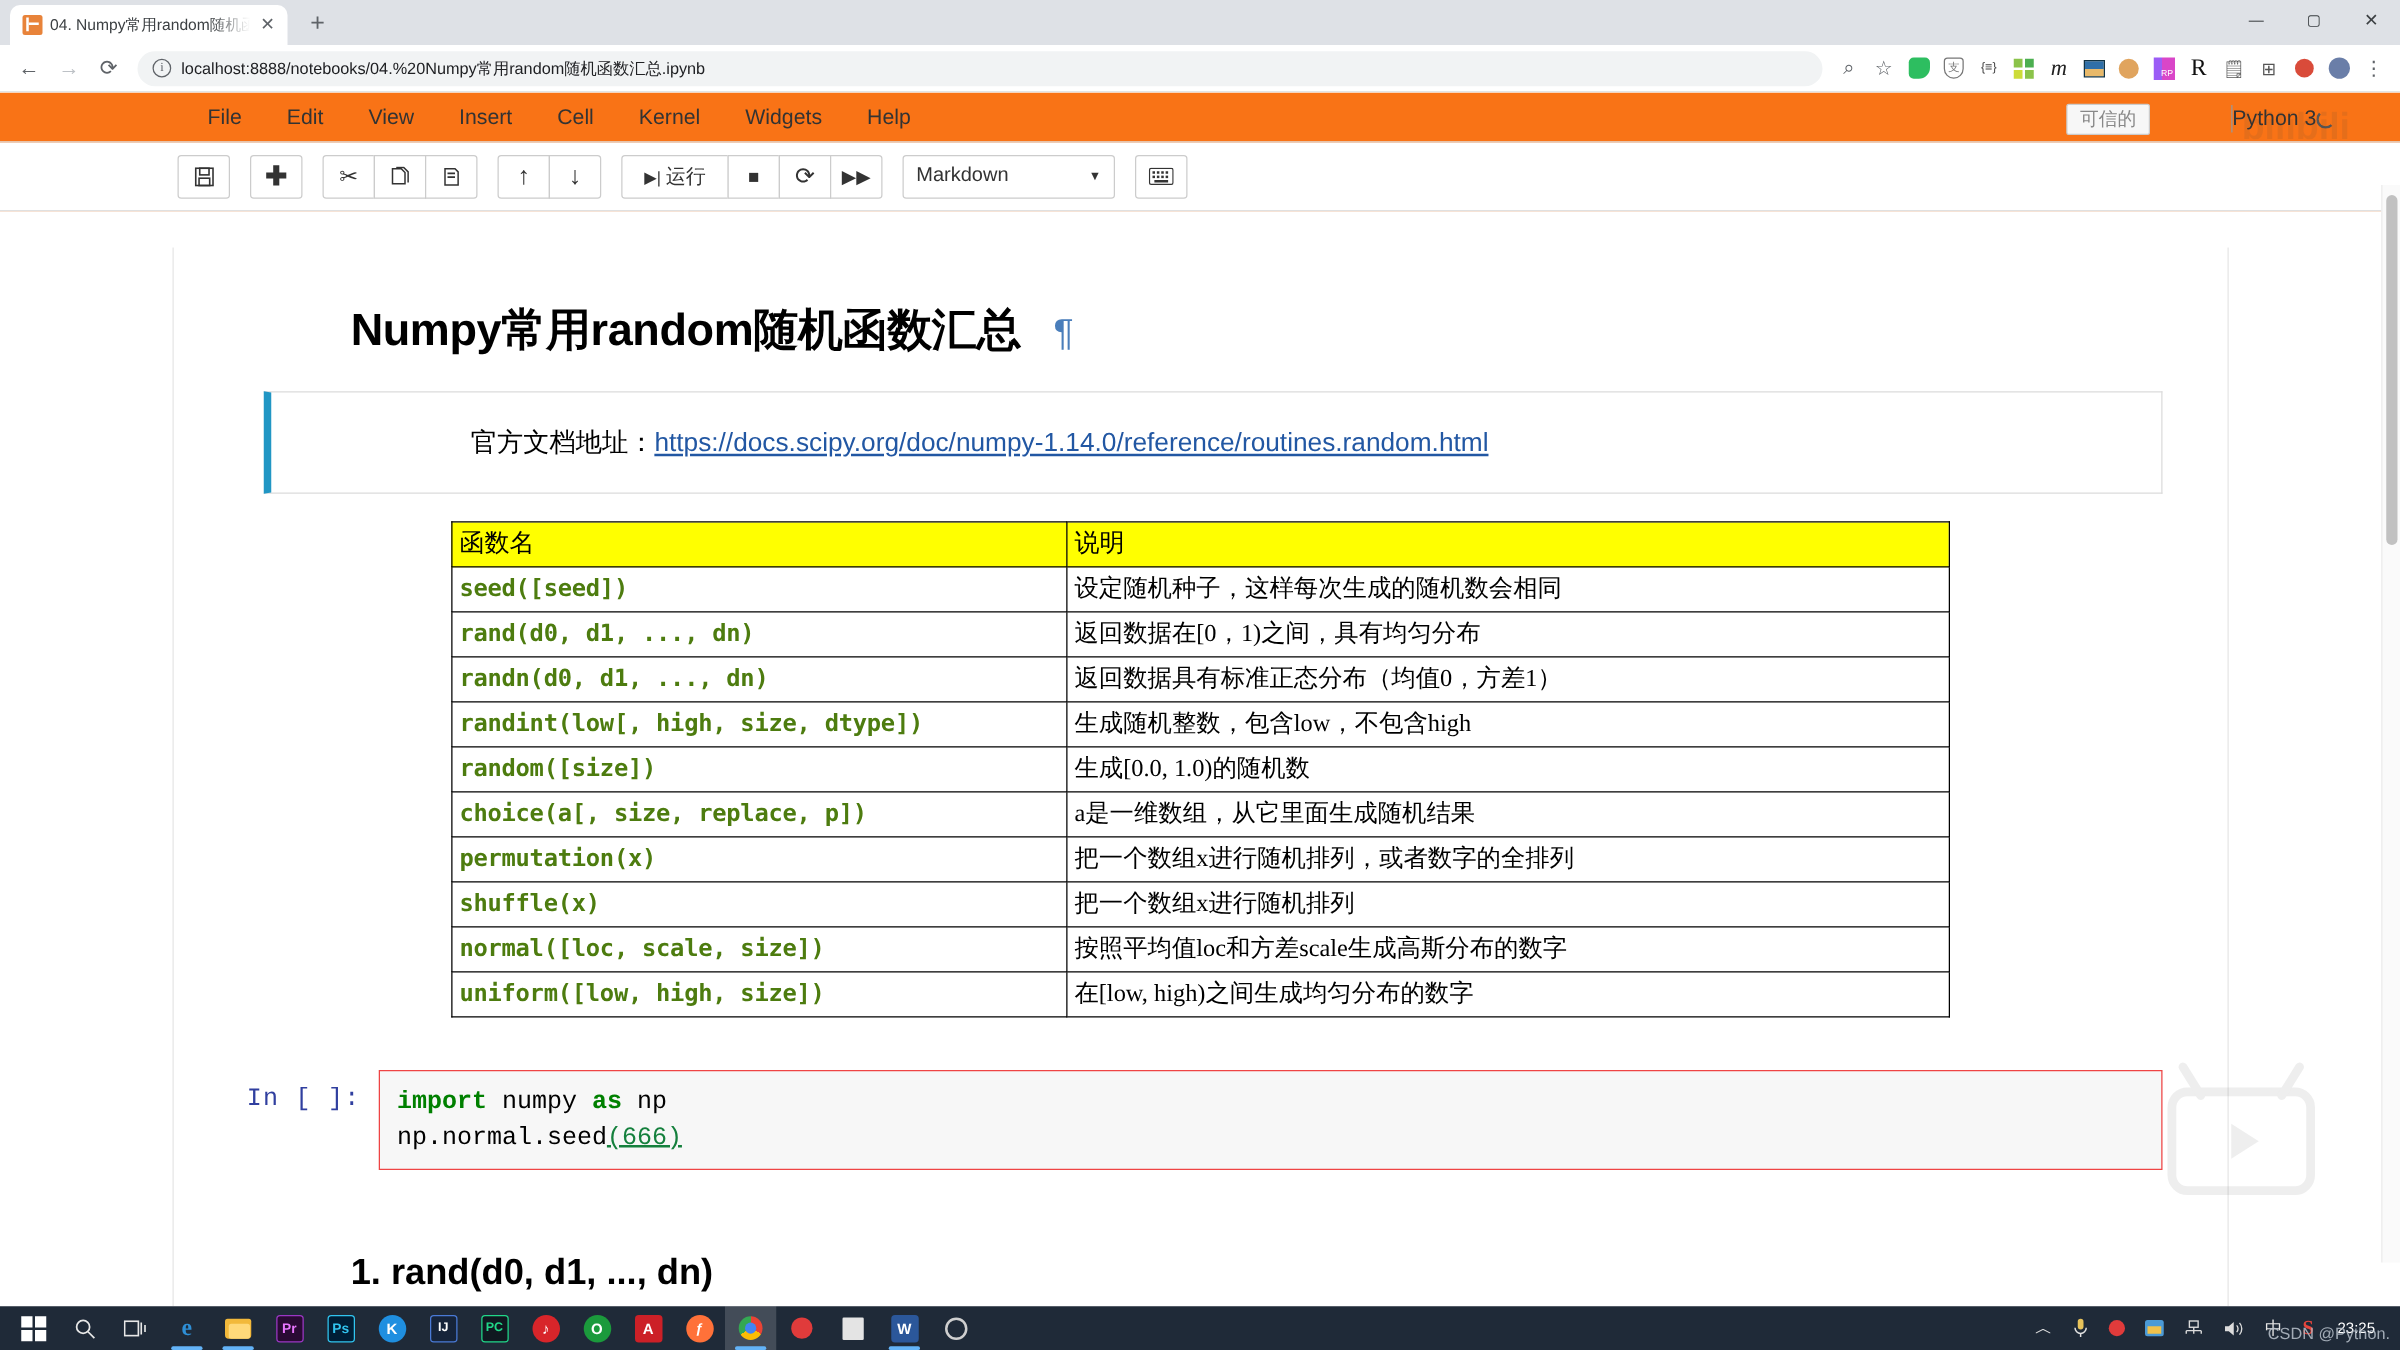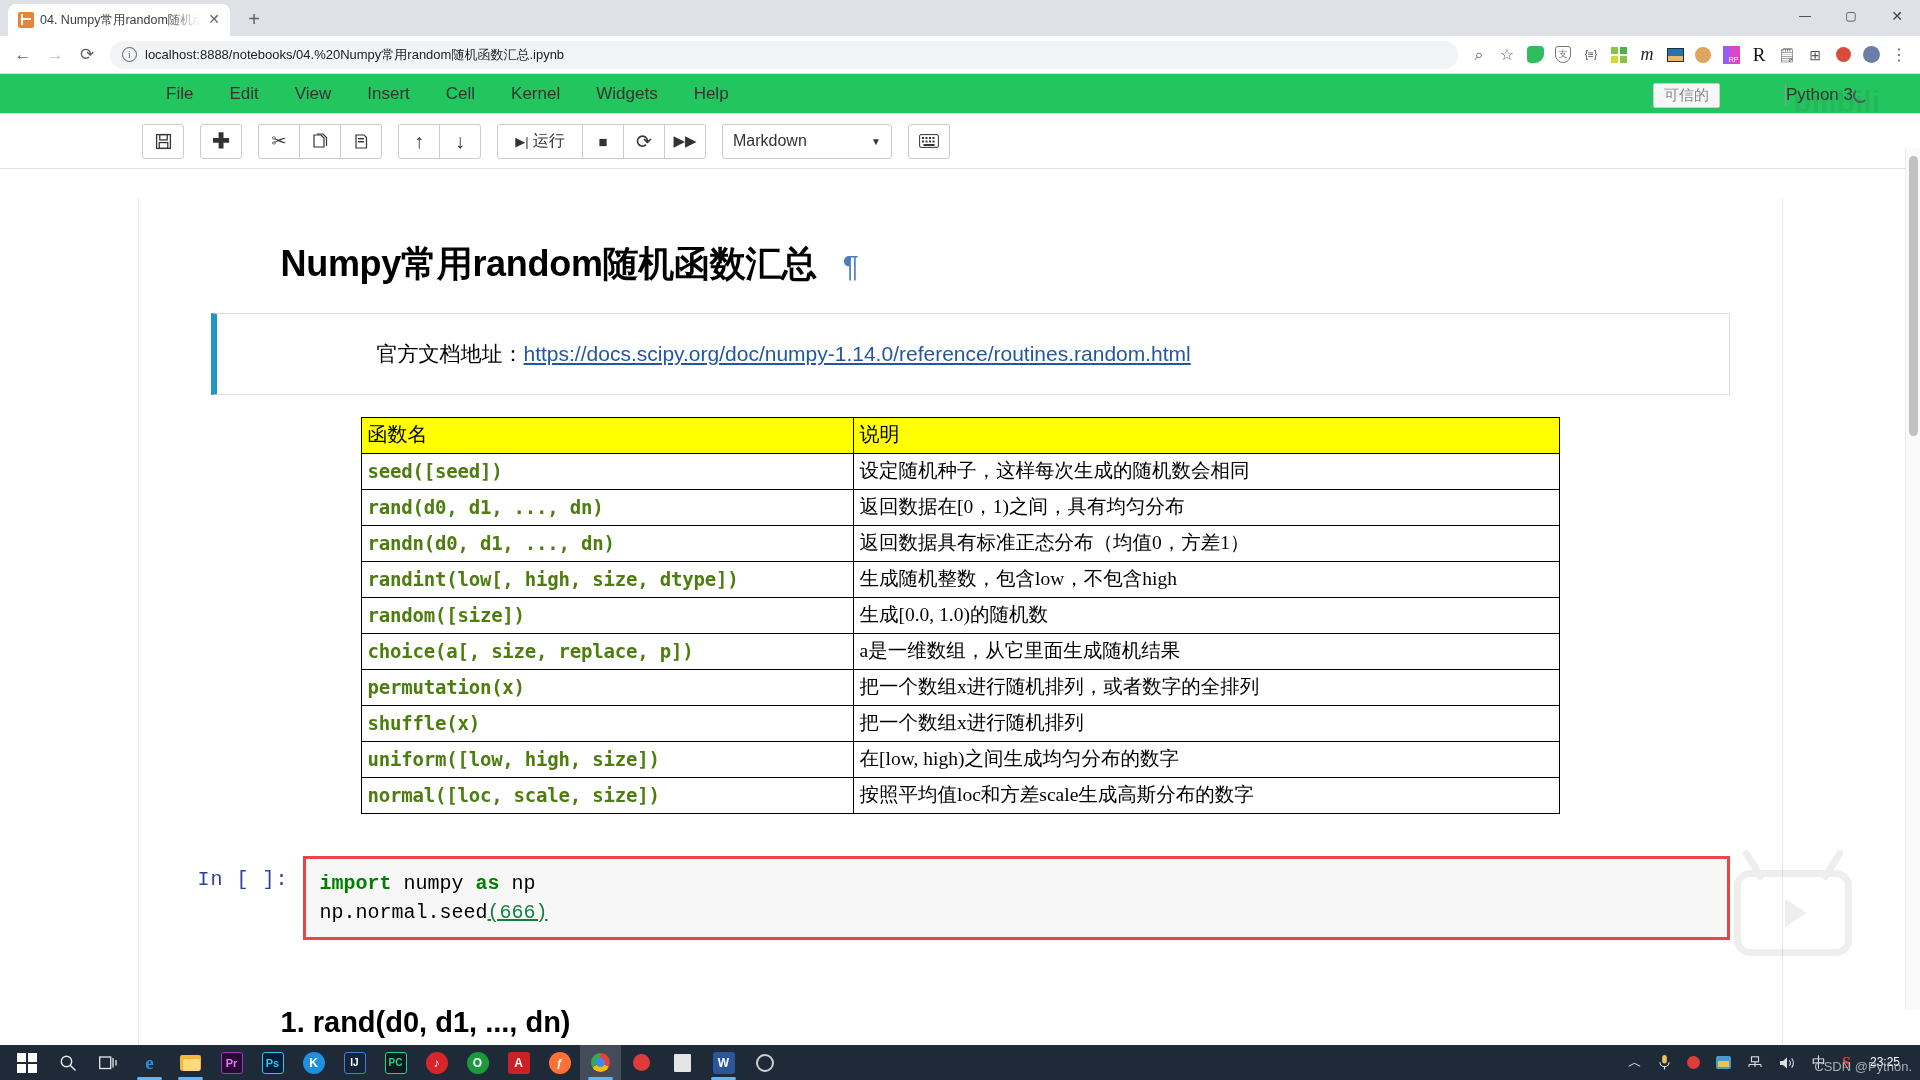--- a/index.html
+++ b/index.html
@@ -78,21 +78,21 @@
   .ext-row { display:flex; align-items:center; gap: 2px; flex: none; }
   .ext {
     width: 26px; height: 26px; display:flex; align-items:center; justify-content:center;
     font-size: 14px; color:#5f6368;
   }
   .ext .sq { display:inline-block; }
 
   
   .jp-wrap { position:absolute; left:0; right:0; top:74px; bottom:35px; background:#fff;
              overflow:hidden; }
-  .jp-header { background:#22c55e; position:relative; }
+  .jp-header { background:#f97316; position:relative; }
   .jp-menubar {
     height: 40px; border-bottom: 1px solid #e0e0e0;
     display: flex; align-items: center; padding-left: 148px;
     position: relative;
   }
   .jp-menu {
     font-size: 17px; color: #333; padding: 6px 18px; cursor: default;
     font-family: "Liberation Sans", sans-serif;
   }
   .jp-trusted {
@@ -169,21 +169,21 @@
   .hdr { font-family: "Liberation Serif", serif; font-size: 20px; color:#000; }
 
   
   .cell-row { display: flex; align-items: flex-start; margin: 42px 0 0 0; }
   .prompt {
     width: 112px; text-align: right; padding-right: 14px; padding-top: 12px;
     font-family: "Liberation Mono", monospace; font-size: 20px; color: #303f9f;
     flex: none; letter-spacing: 1px;
   }
   .code-area {
-    flex: 1 1 auto; background: #f7f7f7; border: 3px solid #ef4444;
+    flex: 1 1 auto; background: #f7f7f7; border: 1px solid #ef4444;
     padding: 10px 14px; min-height: 74px;
     font-family: "Liberation Mono", "DejaVu Sans Mono", monospace;
     font-size: 20px; line-height: 1.45; color: #000;
   }
   .k { color: #008000; font-weight: bold; }
   .num { color: #15803d; text-decoration: underline; }
 
   h2.nb-h2 {
     font-size: 29px; font-weight: bold; color:#000; margin: 66px 0 0 0;
     padding-left: 90px;
@@ -459,26 +459,26 @@
             </tr>
             <tr>
               <td class="c1"><span class="mono">permutation(x)</span></td>
               <td class="c2"><span class="cn">把一个数组x进行随机排列，或者数字的全排列</span></td>
             </tr>
             <tr>
               <td class="c1"><span class="mono">shuffle(x)</span></td>
               <td class="c2"><span class="cn">把一个数组x进行随机排列</span></td>
             </tr>
             <tr>
+              <td class="c1"><span class="mono">normal([loc, scale, size])</span></td>
+              <td class="c2"><span class="cn">按照平均值loc和方差scale生成高斯分布的数字</span></td>
+            </tr>
+            <tr>
               <td class="c1"><span class="mono">uniform([low, high, size])</span></td>
               <td class="c2"><span class="cn">在[low, high)之间生成均匀分布的数字</span></td>
-            </tr>
-            <tr>
-              <td class="c1"><span class="mono">normal([loc, scale, size])</span></td>
-              <td class="c2"><span class="cn">按照平均值loc和方差scale生成高斯分布的数字</span></td>
             </tr>
           </tbody>
             </table>
         </div>
 
         <div class="cell-row">
           <div class="prompt">In [ ]:</div>
           <div class="code-area">
             <div><span class="k">import</span><span> numpy </span><span class="k">as</span><span> np</span></div>
             <div><span>np.normal.seed</span><span class="num">(666)</span></div>

